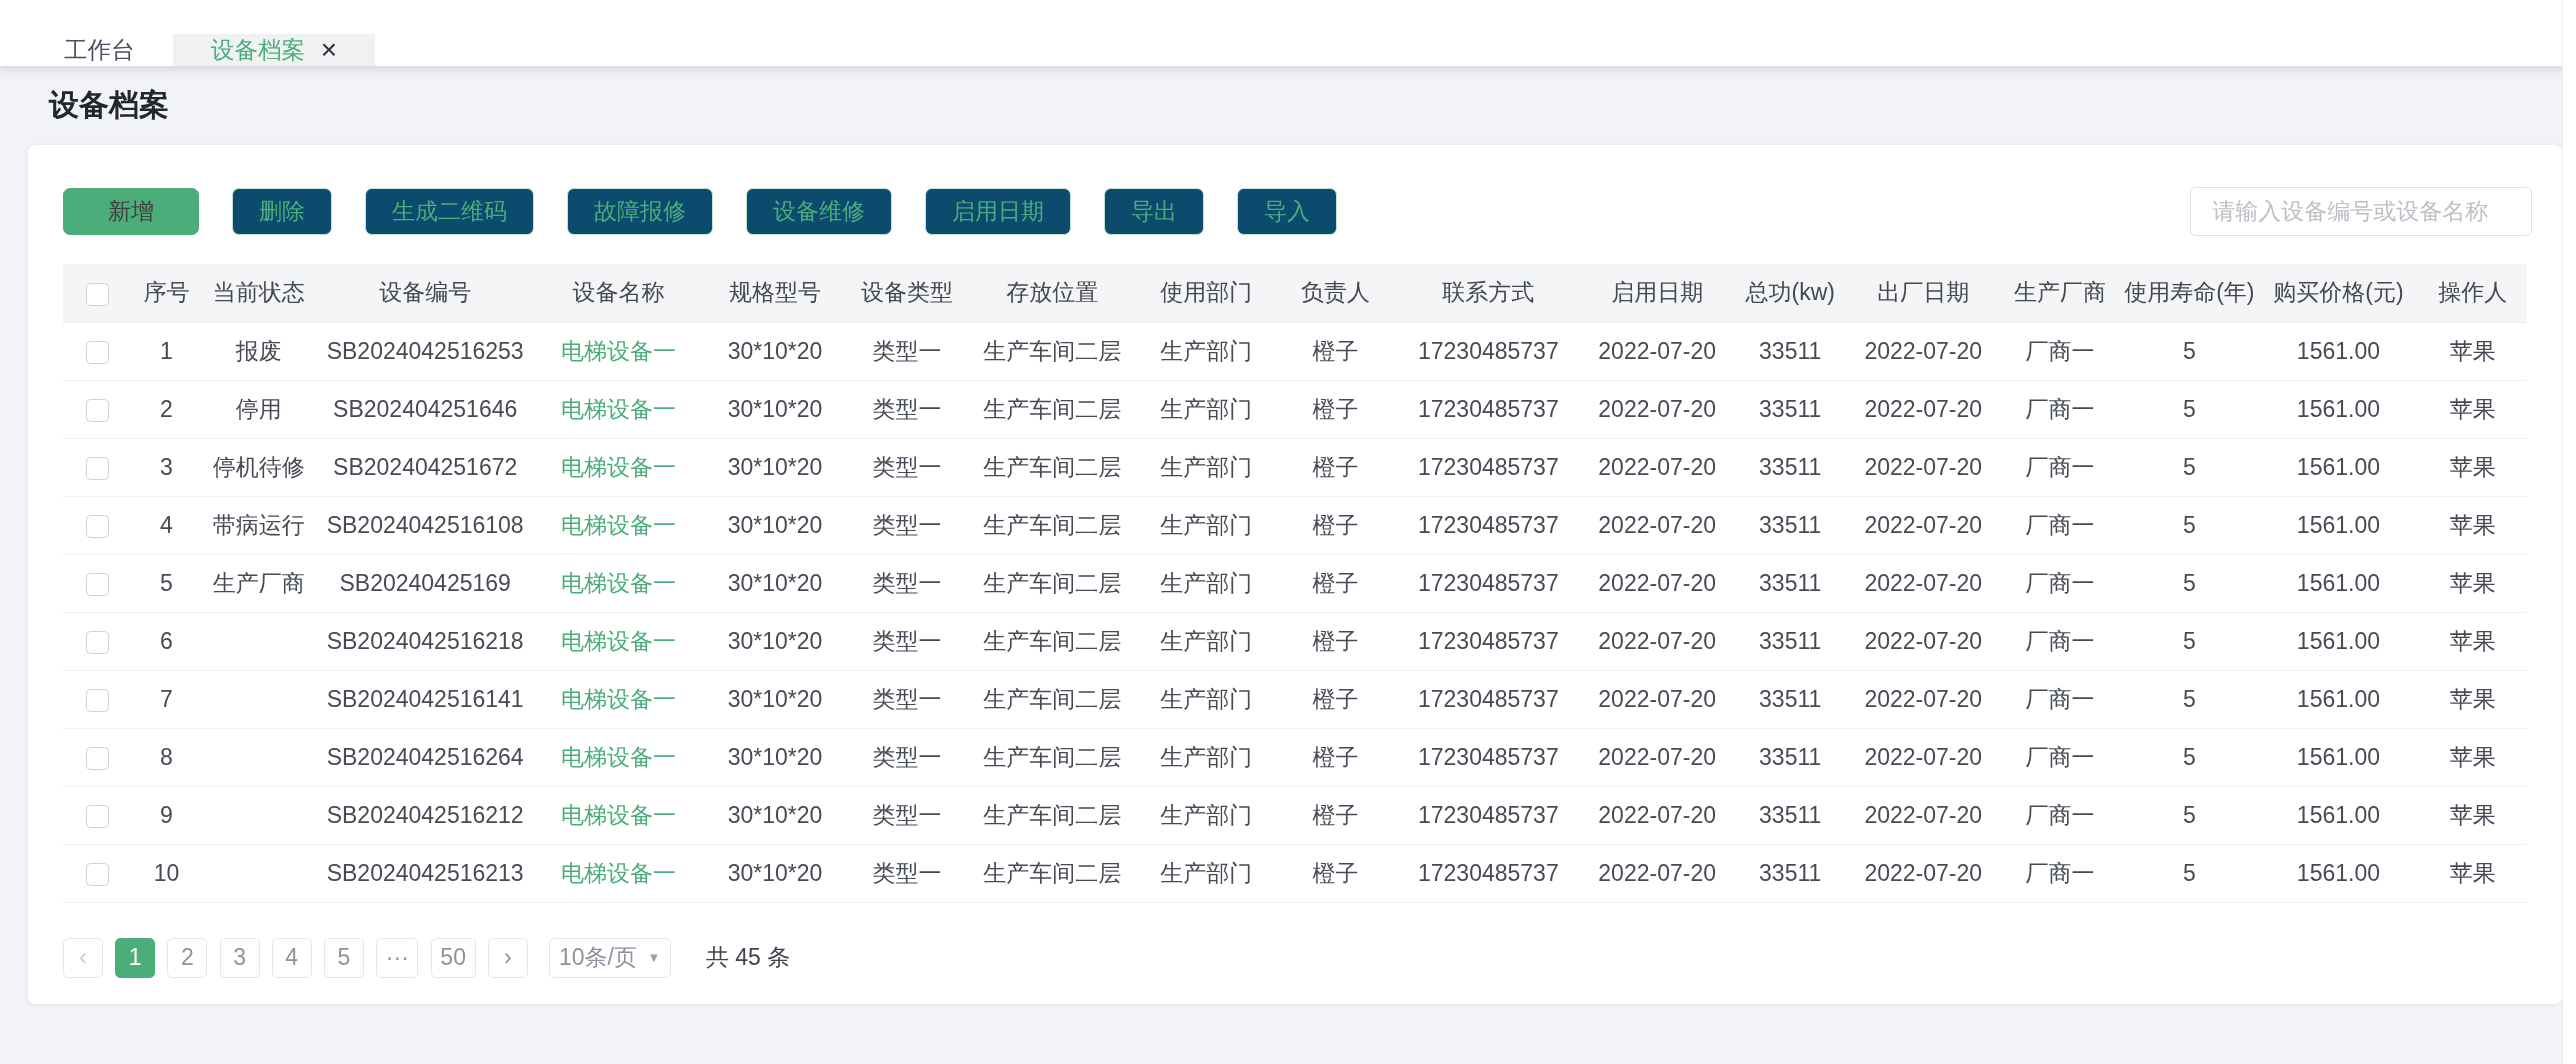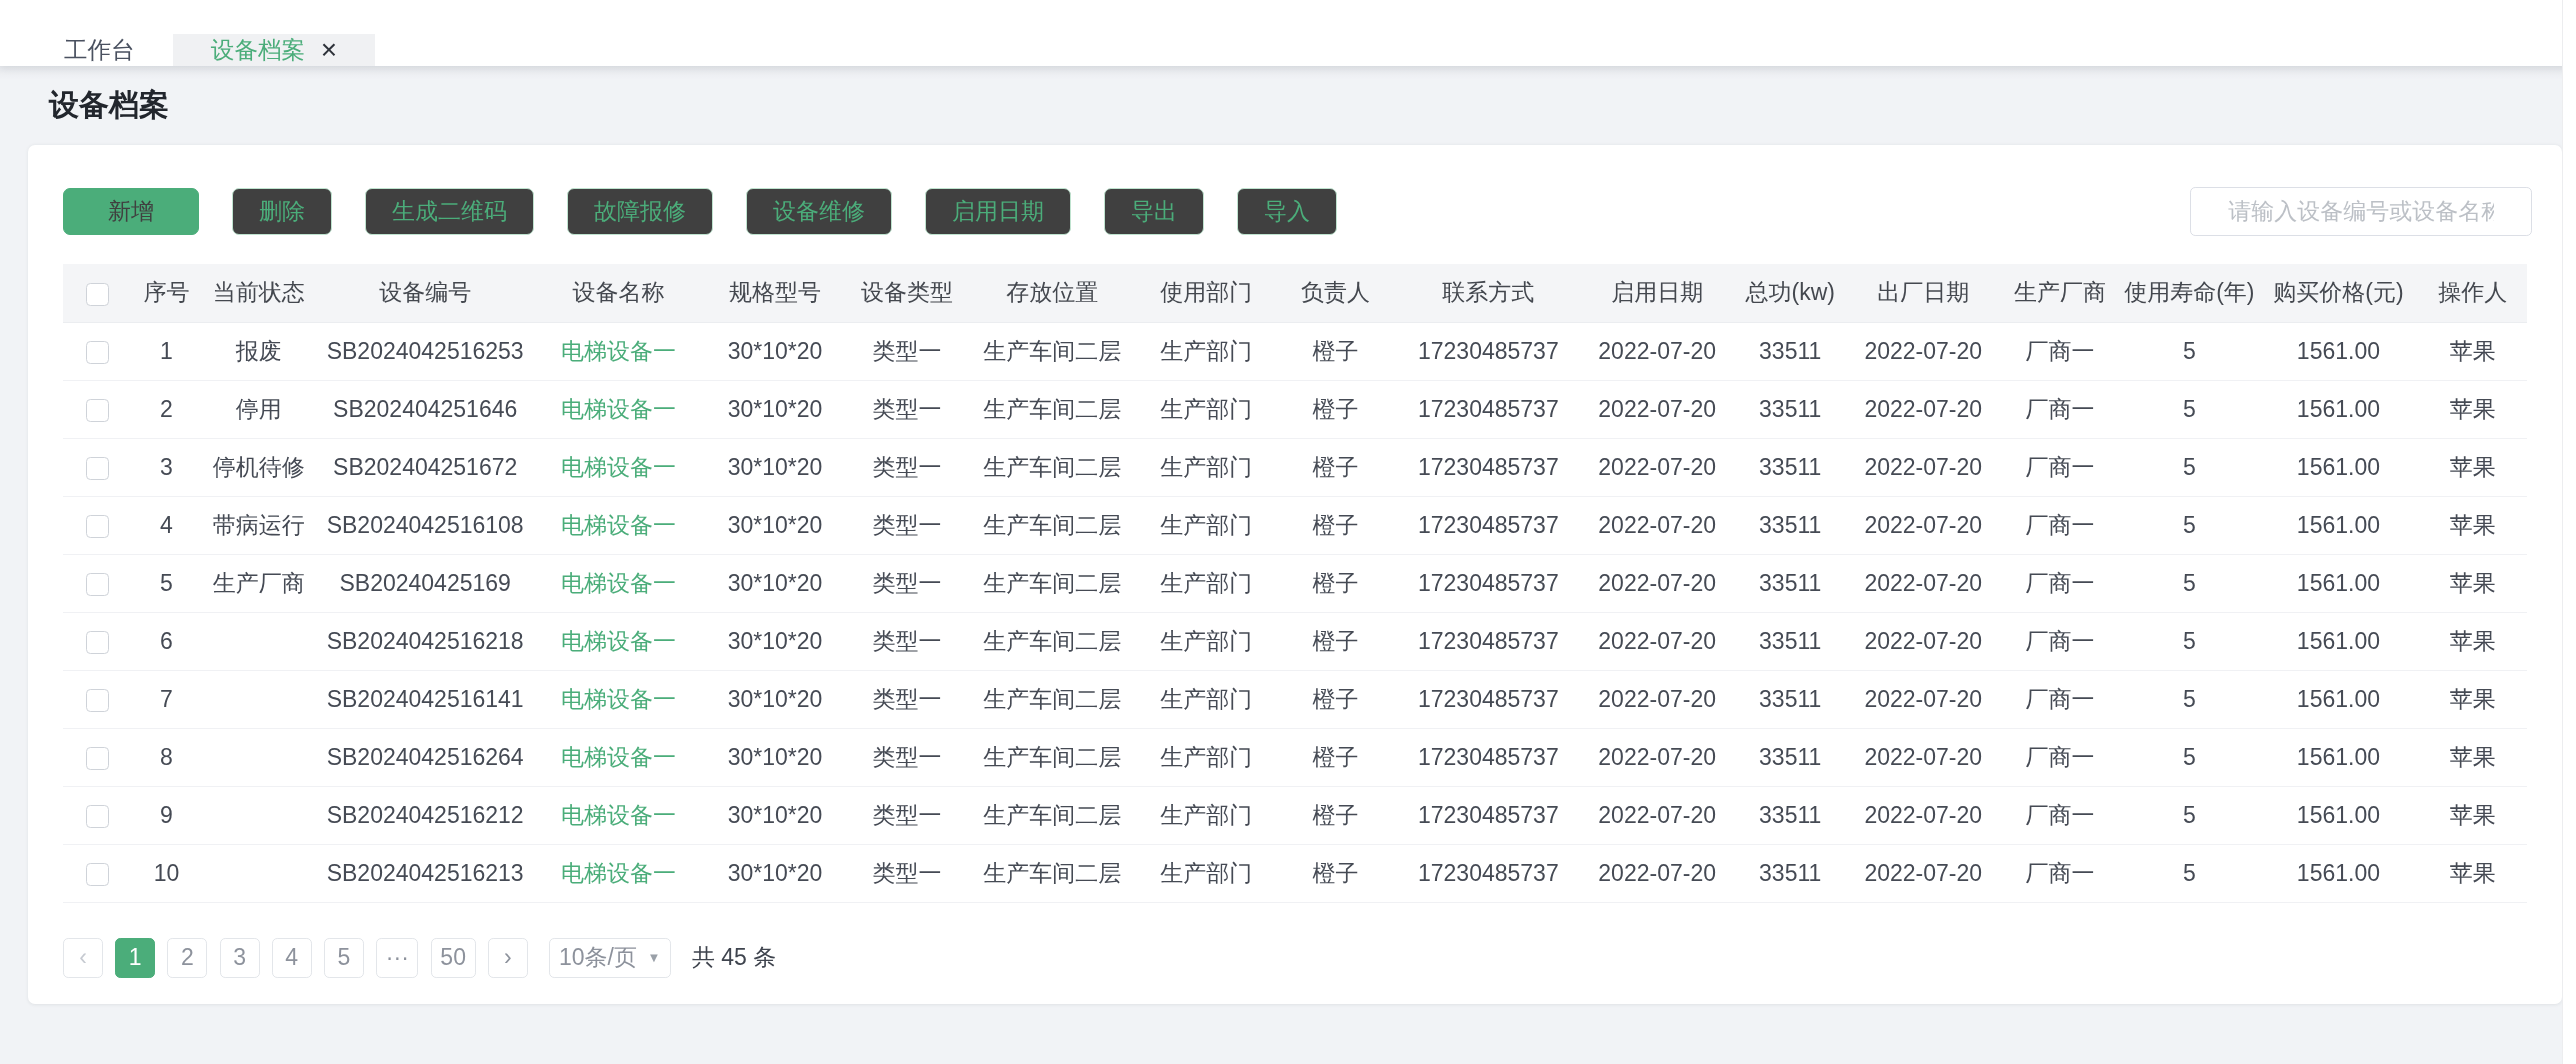--- a/index.html
+++ b/index.html
@@ -36,29 +36,29 @@
     padding:19px 35px 26px;
   }
   .card-title{
     font-size:25px; color:#23272e; padding:7px 0 19px;
     border-bottom:0.9px solid #f0f1f3;
   }
   
   .toolbar{ display:flex; align-items:center; gap:33px; margin-top:23px; }
   .btn{
     height:47px; padding:0 26px; border-radius:7px; font-size:23px;
-    border:0.9px solid #bfe3cf; color:var(--accent); background:#404040;
+    border:0.9px solid #bfe3cf; color:var(--accent); background:#0c4a6e;
     display:inline-flex; align-items:center; justify-content:center;
     cursor:pointer; white-space:nowrap;
   }
   .btn.primary{ background:var(--accent); border-color:var(--accent); color:#404040; padding:0 44px; }
   .search-wrap{ margin-left:auto; margin-right:-5.2px; }
   .search{
     width:342px; height:49px; border:0.9px solid #dcdfe6; border-radius:5.2px;
-    padding:0 37px; font-size:23px; color:#333; outline:none;
+    padding:0 21px; font-size:23px; color:#333; outline:none;
     font-family:"Liberation Sans","DejaVu Sans",sans-serif;
   }
   .search::placeholder{ color:#bcc0c6; }
   
   table{ width:100%; border-collapse:collapse; margin-top:28px; table-layout:fixed; }
   th,td{
     height:58px; text-align:center; font-size:23px;
     overflow:hidden; white-space:nowrap; text-overflow:ellipsis;
   }
   th{ background:#f4f5f7; font-weight:500; color:#44484f; border-bottom:0.9px solid #ebedf0; }
@@ -76,21 +76,21 @@
     display:inline-flex; align-items:center; justify-content:center; cursor:pointer;
   }
   .pg.active{ background:var(--accent); border-color:var(--accent); color:#fff; }
   .pg.prev{ color:#c6cad1; }
   .pg-select{
     width:122px; height:40px; border:0.9px solid #e3e6ea; border-radius:5.2px;
     color:#8d929c; background:#fff; display:inline-flex; align-items:center;
     justify-content:center; gap:10.5px; cursor:pointer; margin-left:8.7px;
   }
   .pg-select .caret{ font-size:13px; color:#9aa0a8; }
-  .total{ color:#3f444e; margin-left:9px; }
+  .total{ color:#3f444e; margin-left:23px; }
   
   .gutter{
     position:fixed; top:0; right:0; width:14px; height:1065px;
     background:#fff; border-left:0.9px solid #ecedef; z-index:5;
   }
 </style>
 </head>
 <body>
 
 <div class="app">

